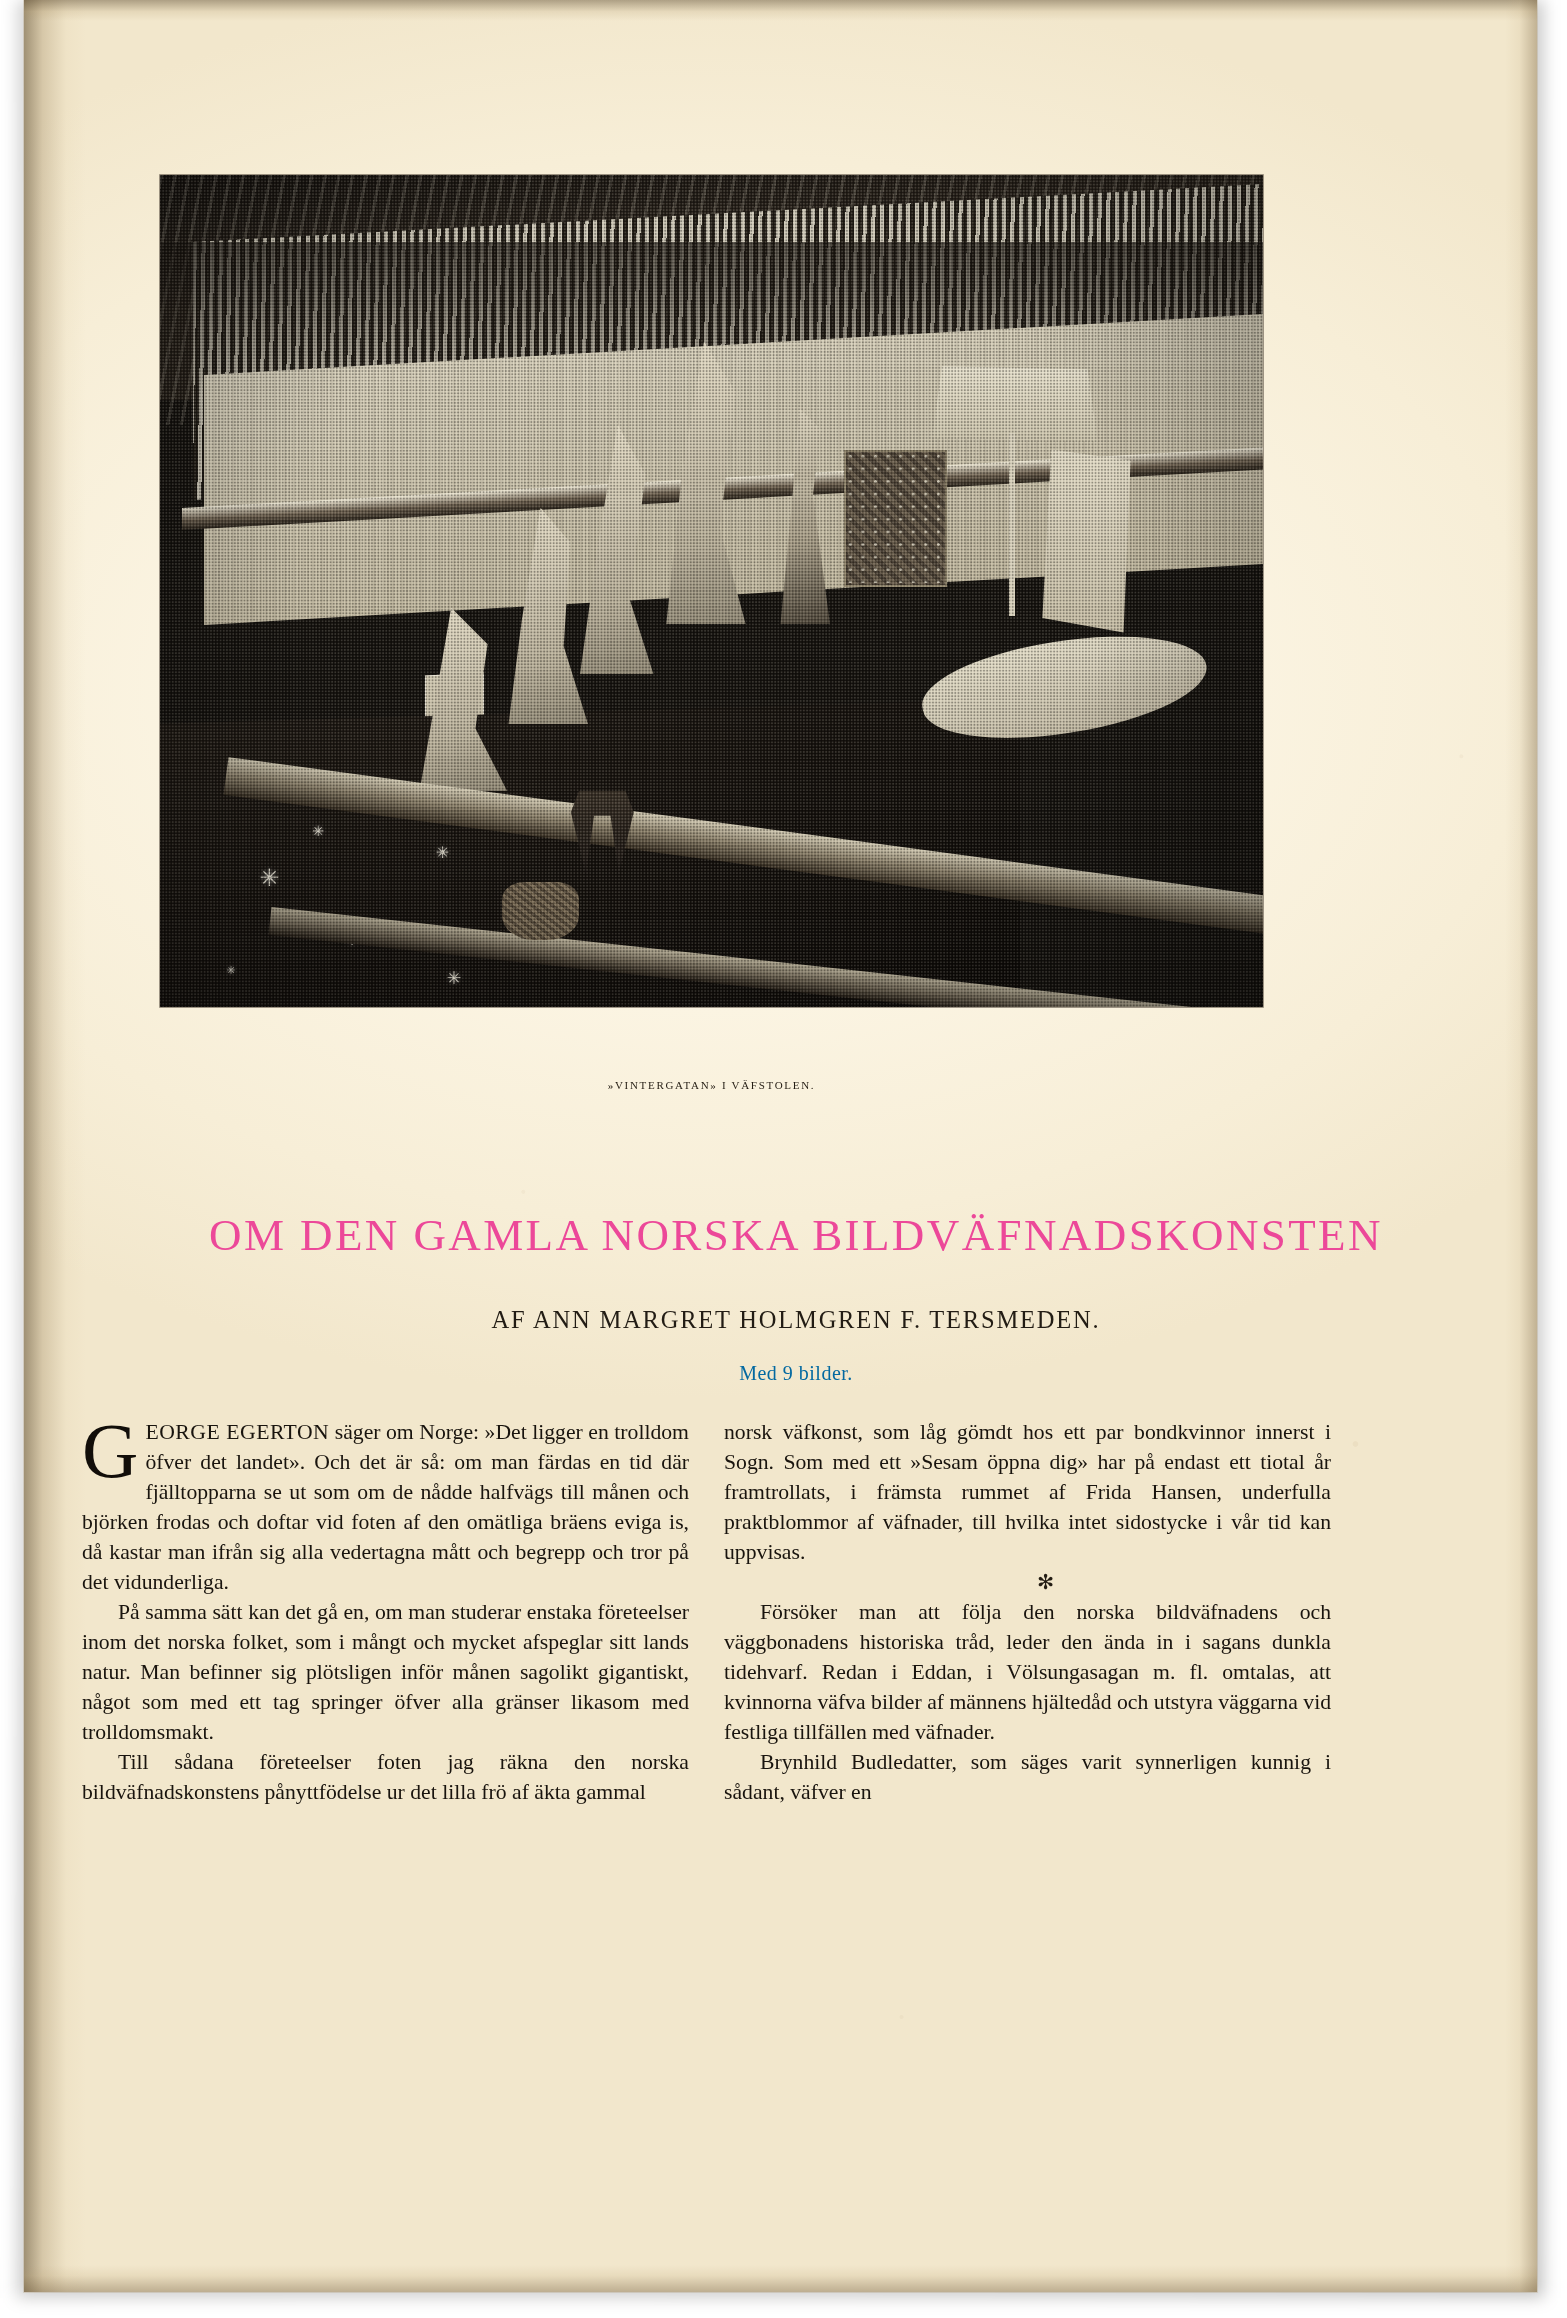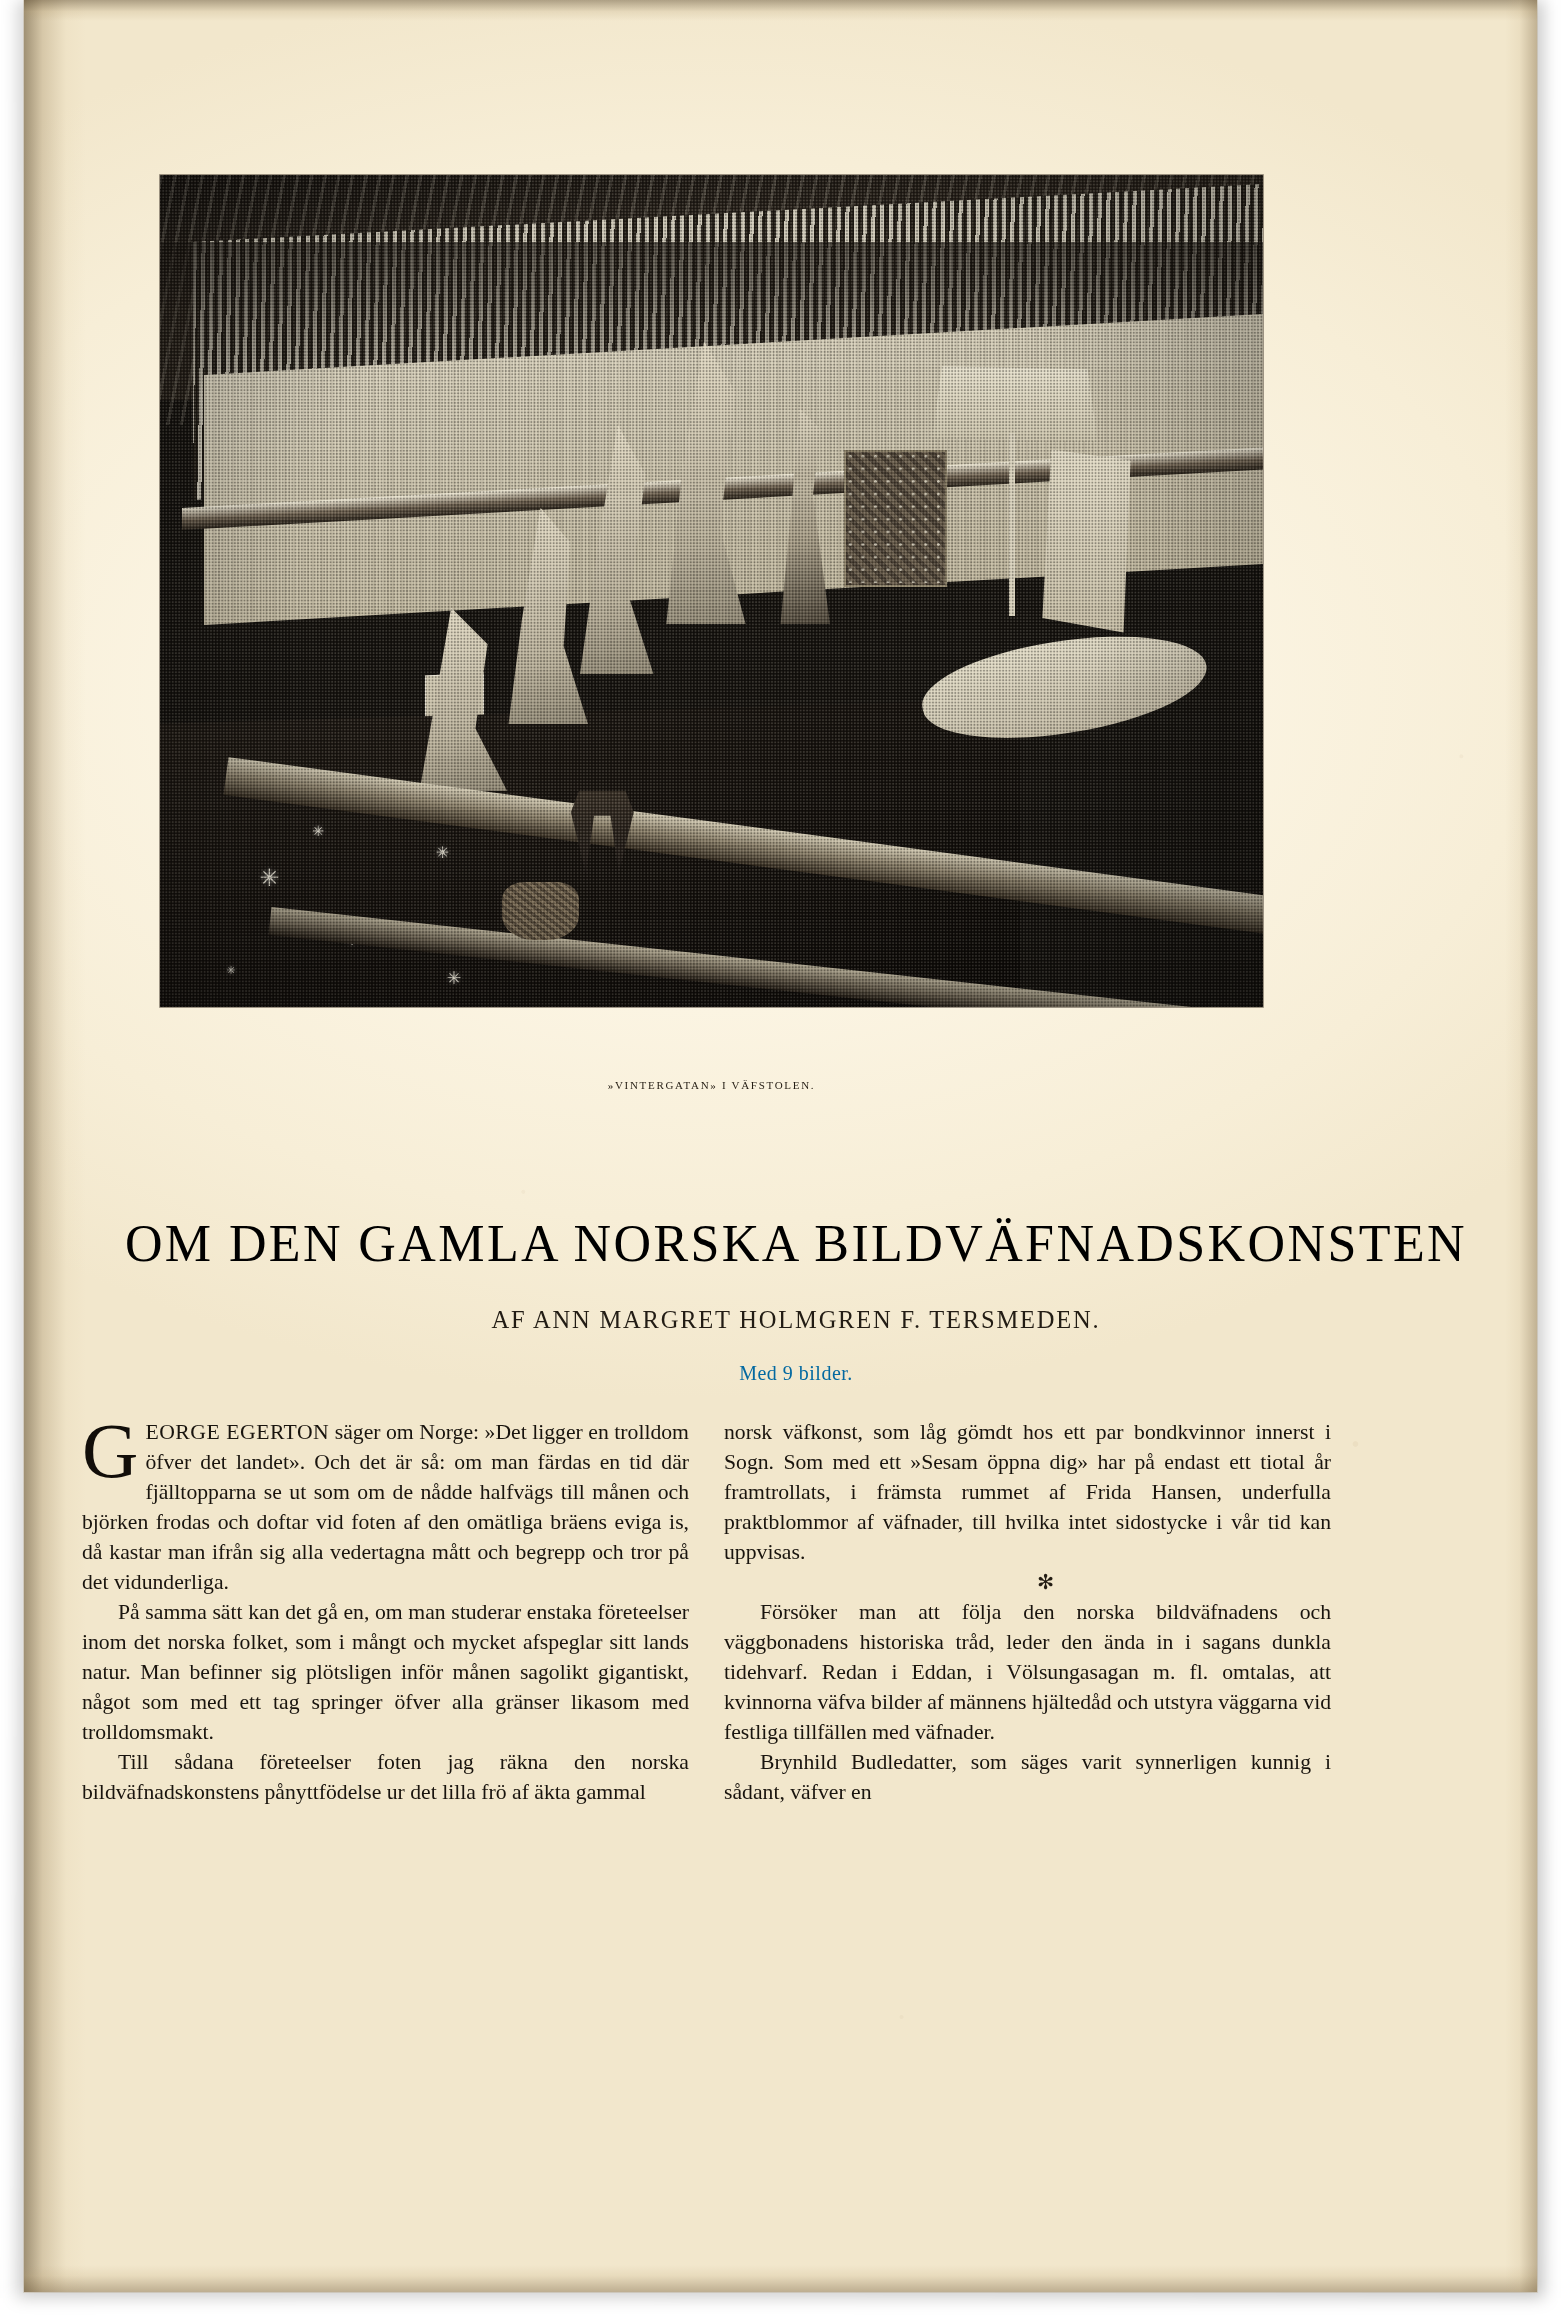--- a/index.html
+++ b/index.html
@@ -191,22 +191,22 @@
   }
 
   
   .caption{
     position:absolute;left:160px;top:1079px;width:1103px;
     text-align:center;font-size:11px;letter-spacing:1.7px;
     color:#241d14;font-variant:small-caps;
   }
   .title{
     position:absolute;left:85px;top:1179px;width:1422px;
-    text-align:center;color:#000000;
-    font-size:52px;line-height:1.17;letter-spacing:2.4px;
+    text-align:center;color:#ec4899;
+    font-size:45px;line-height:1.17;letter-spacing:2.4px;
     font-weight:400;
   }
   .title .ln{display:block;}
   .byline{
     position:absolute;left:85px;top:1306px;width:1422px;text-align:center;
     color:#221c14;font-size:24.5px;letter-spacing:1.8px;font-variant:small-caps;
   }
   .subtitle{
     position:absolute;left:85px;top:1362px;width:1422px;text-align:center;
     color:#0369a1;font-size:20px;letter-spacing:0.5px;

